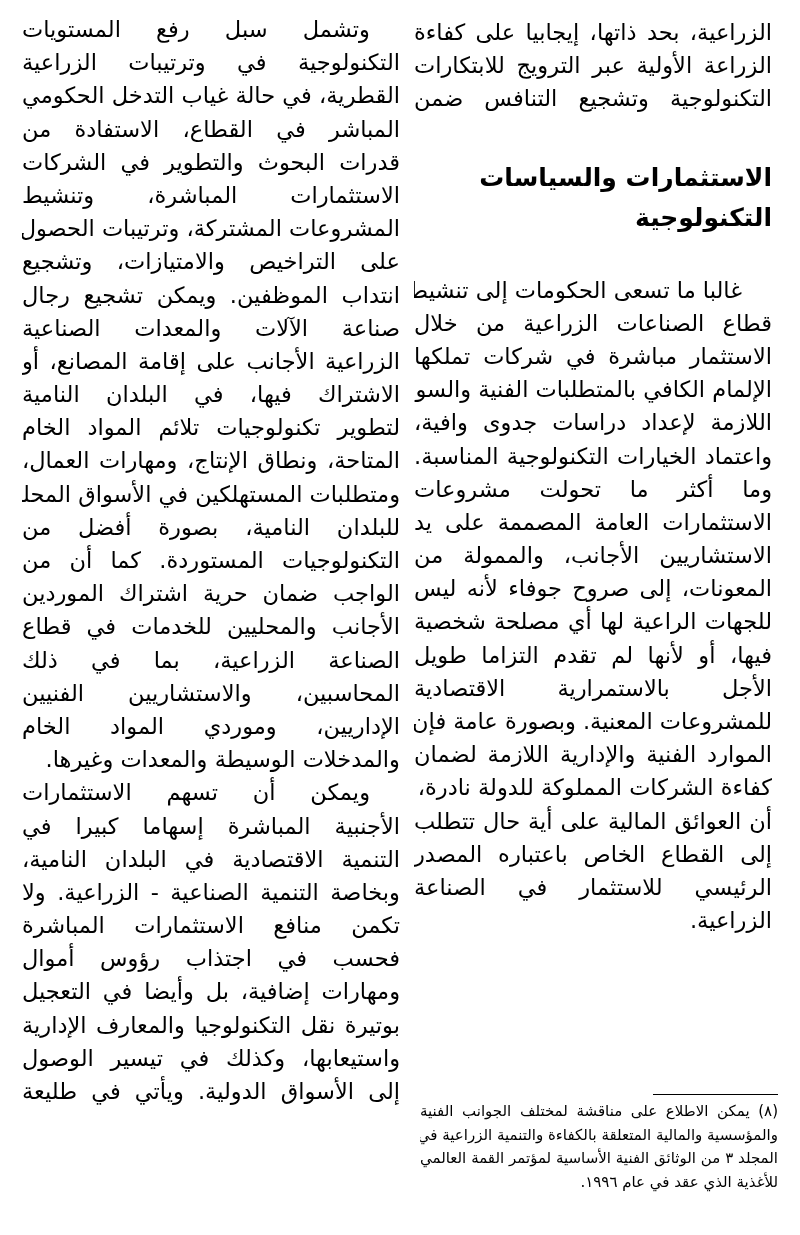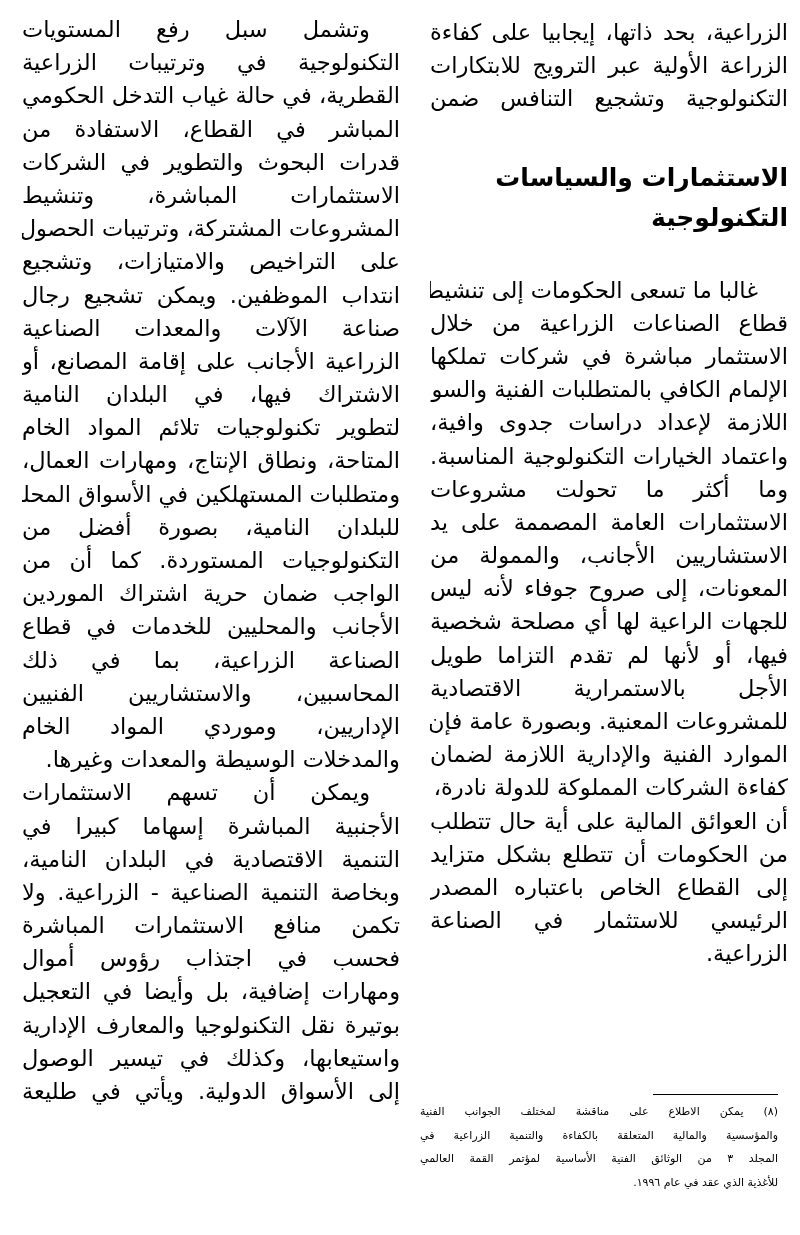--- a/index.html
+++ b/index.html
@@ -20,21 +20,21 @@
       left: 0; top: 0;
       width: 800px; height: 1235px;
     }
     .col {
       position: absolute;
       top: 0;
       direction: rtl;
       text-align: justify;
     }
     .col-right {
-      right: 12px;
+      right: 28px;
       width: 358px;
       margin-left: 43px;
     }
     .col-left {
       left: 22px;
       width: 378px;
     }
     .line {
       display: block;
       height: 33.2px;
@@ -70,21 +70,21 @@
     }
     .footnotes {
       position: absolute;
       top: 1100px;
       right: 22px;
       width: 358px;
       direction: rtl;
     }
     .fn-line {
       display: block;
-      font-size: 11px;
+      font-size: 15px;
       height: 23.5px;
       line-height: 23.5px;
       white-space: nowrap;
       text-align: justify;
       text-align-last: justify;
       overflow: hidden;
     }
     .fn-line.last { text-align-last: right; }
     sup.ref { font-size: 14px; vertical-align: super; line-height: 0; }
   </style>
@@ -116,21 +116,20 @@
       <span class="line">الاستثمارات العامة المصممة على يد</span>
       <span class="line">الاستشاريين الأجانب، والممولة من</span>
       <span class="line">المعونات، إلى صروح جوفاء لأنه ليس</span>
       <span class="line">للجهات الراعية لها أي مصلحة شخصية</span>
       <span class="line">فيها، أو لأنها لم تقدم التزاما طويل</span>
       <span class="line">الأجل بالاستمرارية الاقتصادية</span>
       <span class="line">للمشروعات المعنية. وبصورة عامة فإن</span>
       <span class="line">الموارد الفنية والإدارية اللازمة لضمان</span>
       <span class="line">كفاءة الشركات المملوكة للدولة نادرة، كما</span>
       <span class="line">أن العوائق المالية على أية حال تتطلب</span>
-      <span class="line">من الحكومات أن تتطلع بشكل متزايد</span>
       <span class="line">إلى القطاع الخاص باعتباره المصدر</span>
       <span class="line">الرئيسي للاستثمار في الصناعة</span>
       <span class="line last">الزراعية.</span>
     </div>
   </div>
 
   <div class="fn-rule"></div>
   <div class="footnotes">
     <span class="fn-line">(٨) يمكن الاطلاع على مناقشة لمختلف  الجوانب الفنية</span>
     <span class="fn-line">والمؤسسية والمالية المتعلقة بالكفاءة والتنمية الزراعية في</span>

